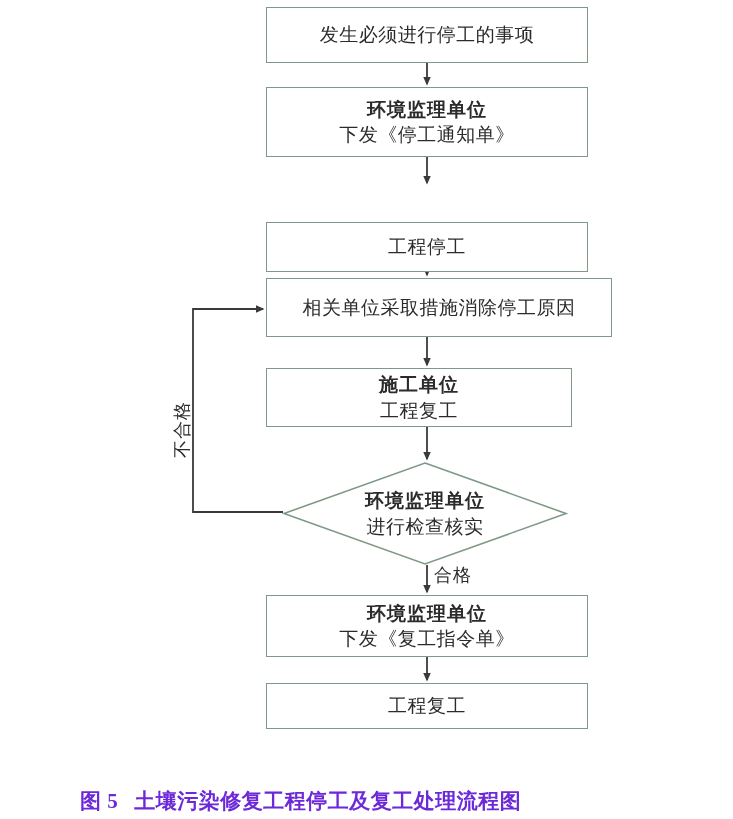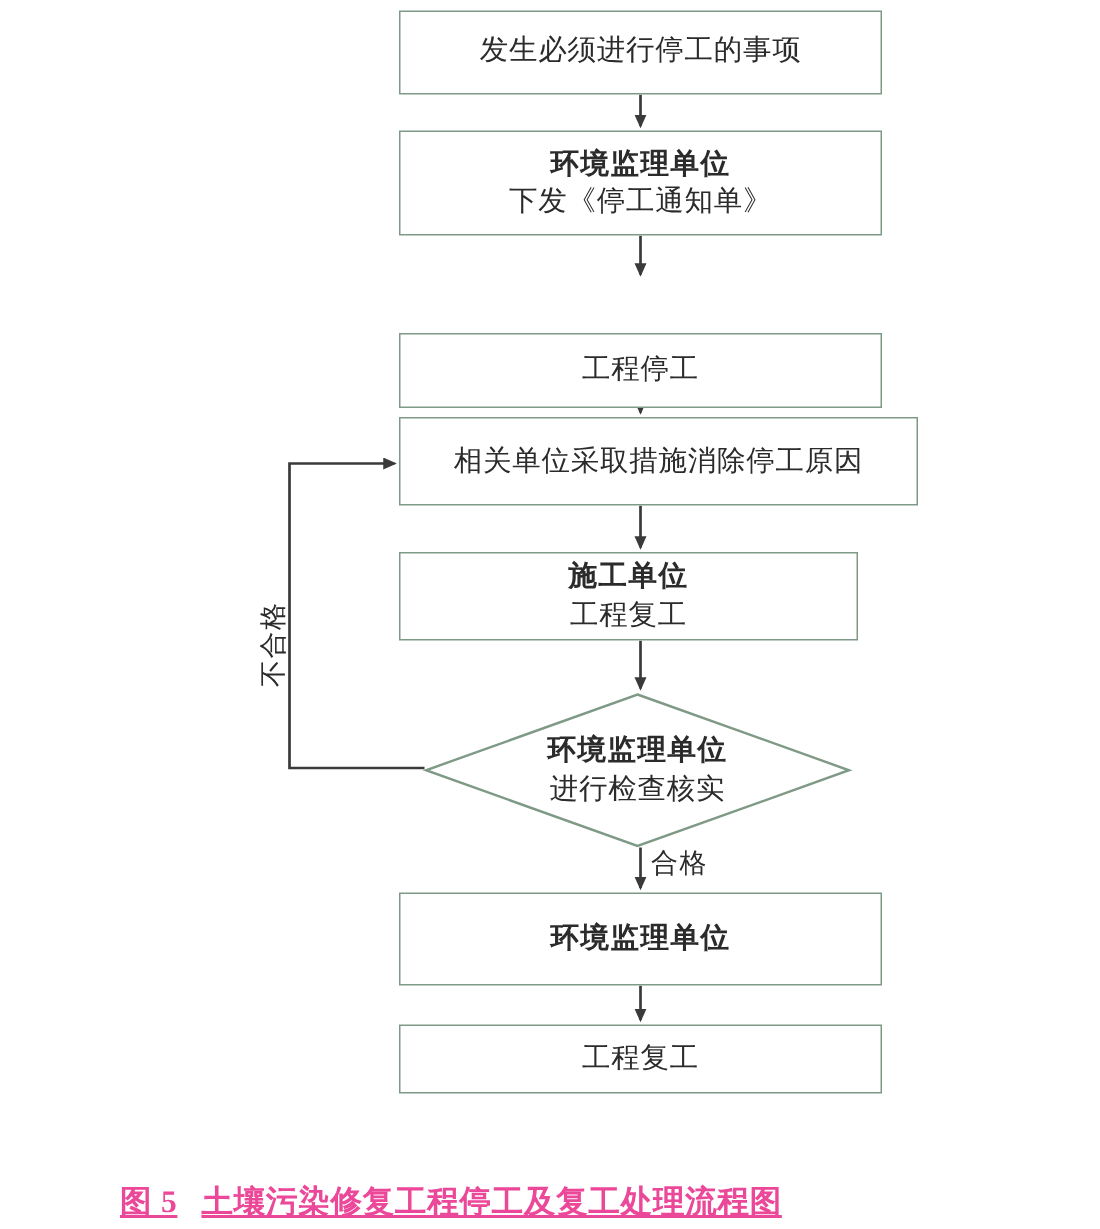--- a/index.html
+++ b/index.html
@@ -105,24 +105,23 @@
     transform: rotate(-90deg);
     transform-origin: left top;
   }
 
   #caption {
     position: absolute;
     left: 80px;
     top: 787px;
     font-size: 21px;
     font-weight: bold;
-    color: #ec4899;
+    color: #6d28d9;
     letter-spacing: 0.5px;
     white-space: nowrap;
-    text-decoration: underline;
   }
   #caption .gap {
     display: inline-block;
     width: 16px;
   }
 </style>
 </head>
 <body>
 
 <div id="page">
@@ -144,21 +143,21 @@
 
     <line x1="427" y1="427" x2="427" y2="459" stroke="#3a3a3a" stroke-width="1.8" marker-end="url(#arrowhead)"></line>
 
     <line x1="427" y1="565" x2="427" y2="592" stroke="#3a3a3a" stroke-width="1.8" marker-end="url(#arrowhead)"></line>
 
     <line x1="427" y1="657" x2="427" y2="680" stroke="#3a3a3a" stroke-width="1.8" marker-end="url(#arrowhead)"></line>
 
     <path d="M283,512 L193,512 L193,309 L263,309" fill="none" stroke="#3a3a3a" stroke-width="1.8" marker-end="url(#arrowhead)"></path>
   </svg>
 
-  <div class="node" style="left:266px; top:7px; width:322px; height:56px;font-family:Liberation Mono, monospace;">
+  <div class="node" style="left:266px; top:7px; width:322px; height:56px;">
     <span class="ln">发生必须进行停工的事项</span>
   </div>
 
   <div class="node" style="left:266px; top:87px; width:322px; height:70px;">
     <span class="ln bold">环境监理单位</span>
     <span class="ln">下发《停工通知单》</span>
   </div>
 
   <div class="node" style="left:266px; top:186px; width:322px; height:50px;margin-top:36px;">
     <span class="ln">工程停工</span>
@@ -178,20 +177,21 @@
       <polygon points="142,1 283,51.5 142,102 1,51.5" fill="#ffffff" stroke="#7e9a86" stroke-width="1.6"></polygon>
     </svg>
     <div class="diamond-label">
       <span class="ln bold">环境监理单位</span>
       <span class="ln">进行检查核实</span>
     </div>
   </div>
 
   <div class="node" style="left:266px; top:595px; width:322px; height:62px;">
     <span class="ln bold">环境监理单位</span>
+    <span class="ln">下发《复工指令单》</span>
   </div>
 
   <div class="node" style="left:266px; top:683px; width:322px; height:46px;align-items:center;">
     <span class="ln">工程复工</span>
   </div>
 
   <div class="edge-label vertical" style="left:170px; top:458px;">不合格</div>
 
   <div class="edge-label" style="left:434px; top:563px;">合格</div>
 

